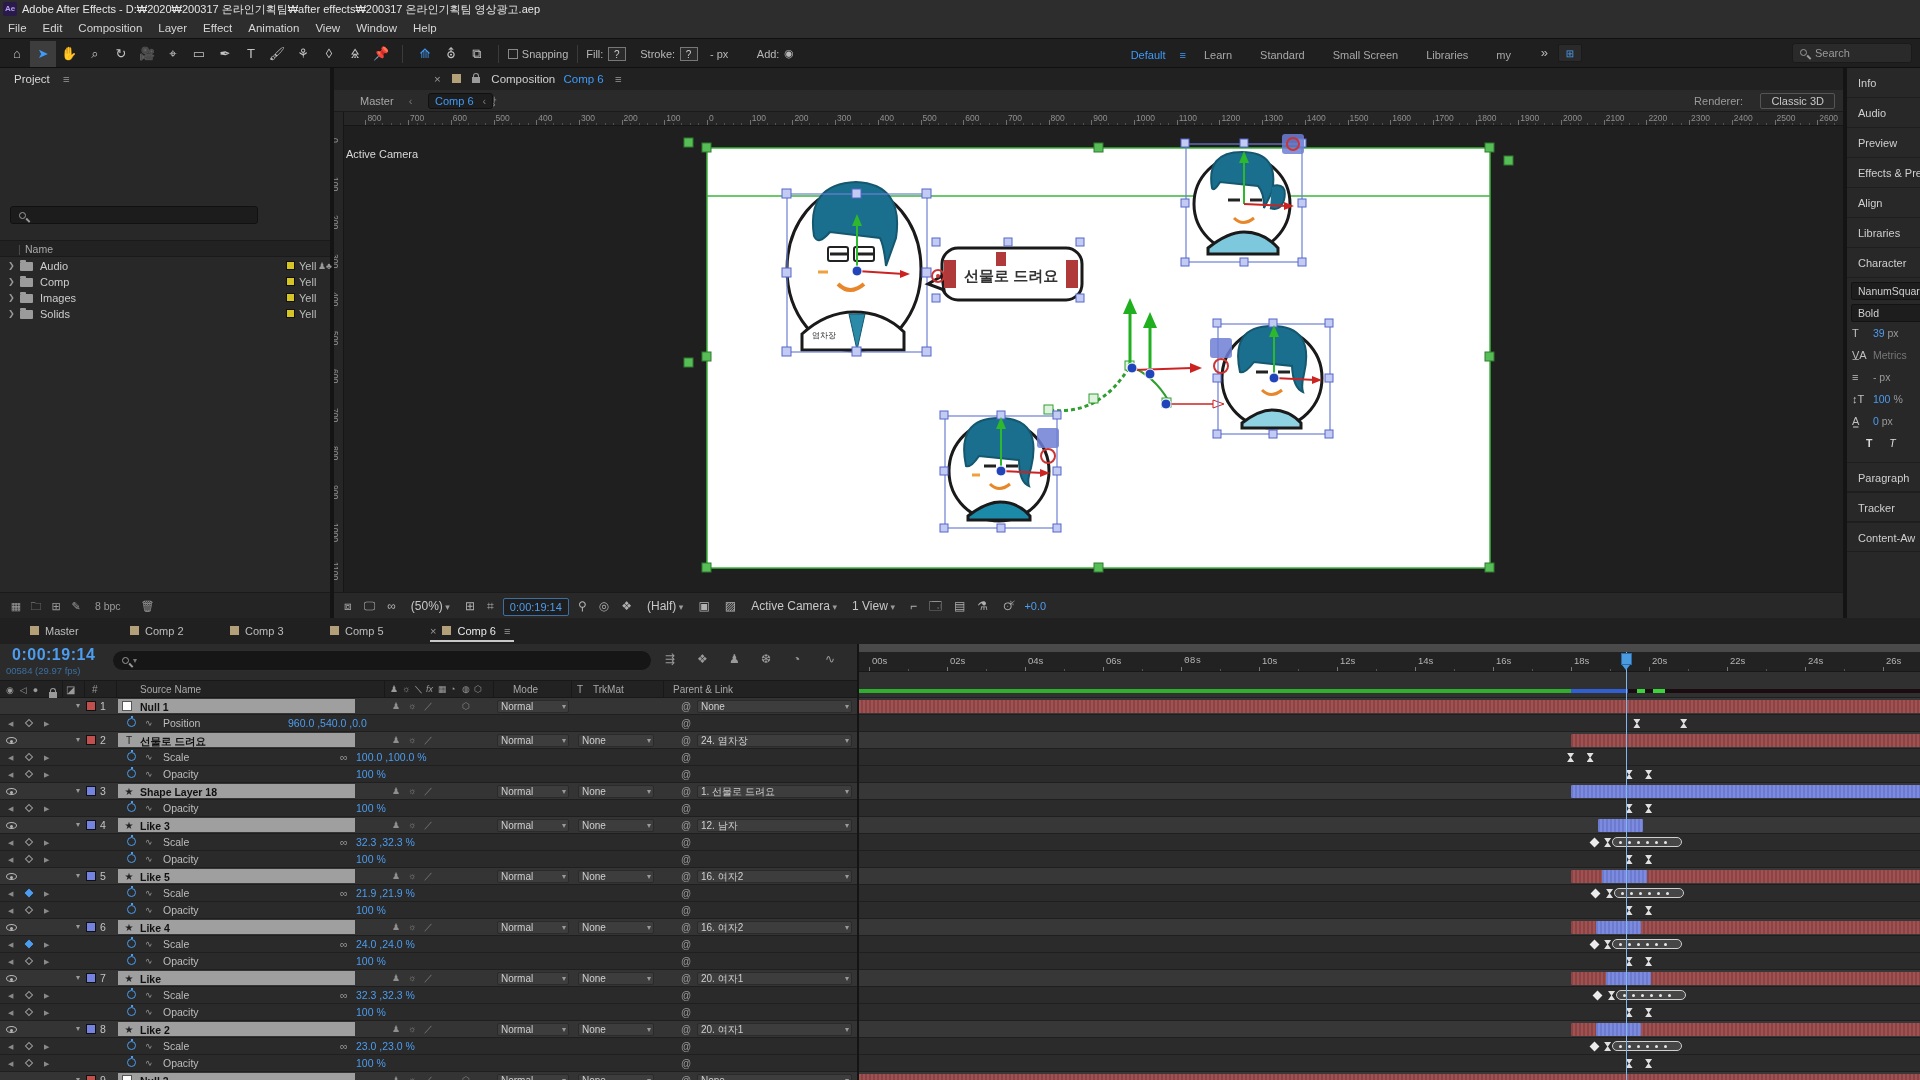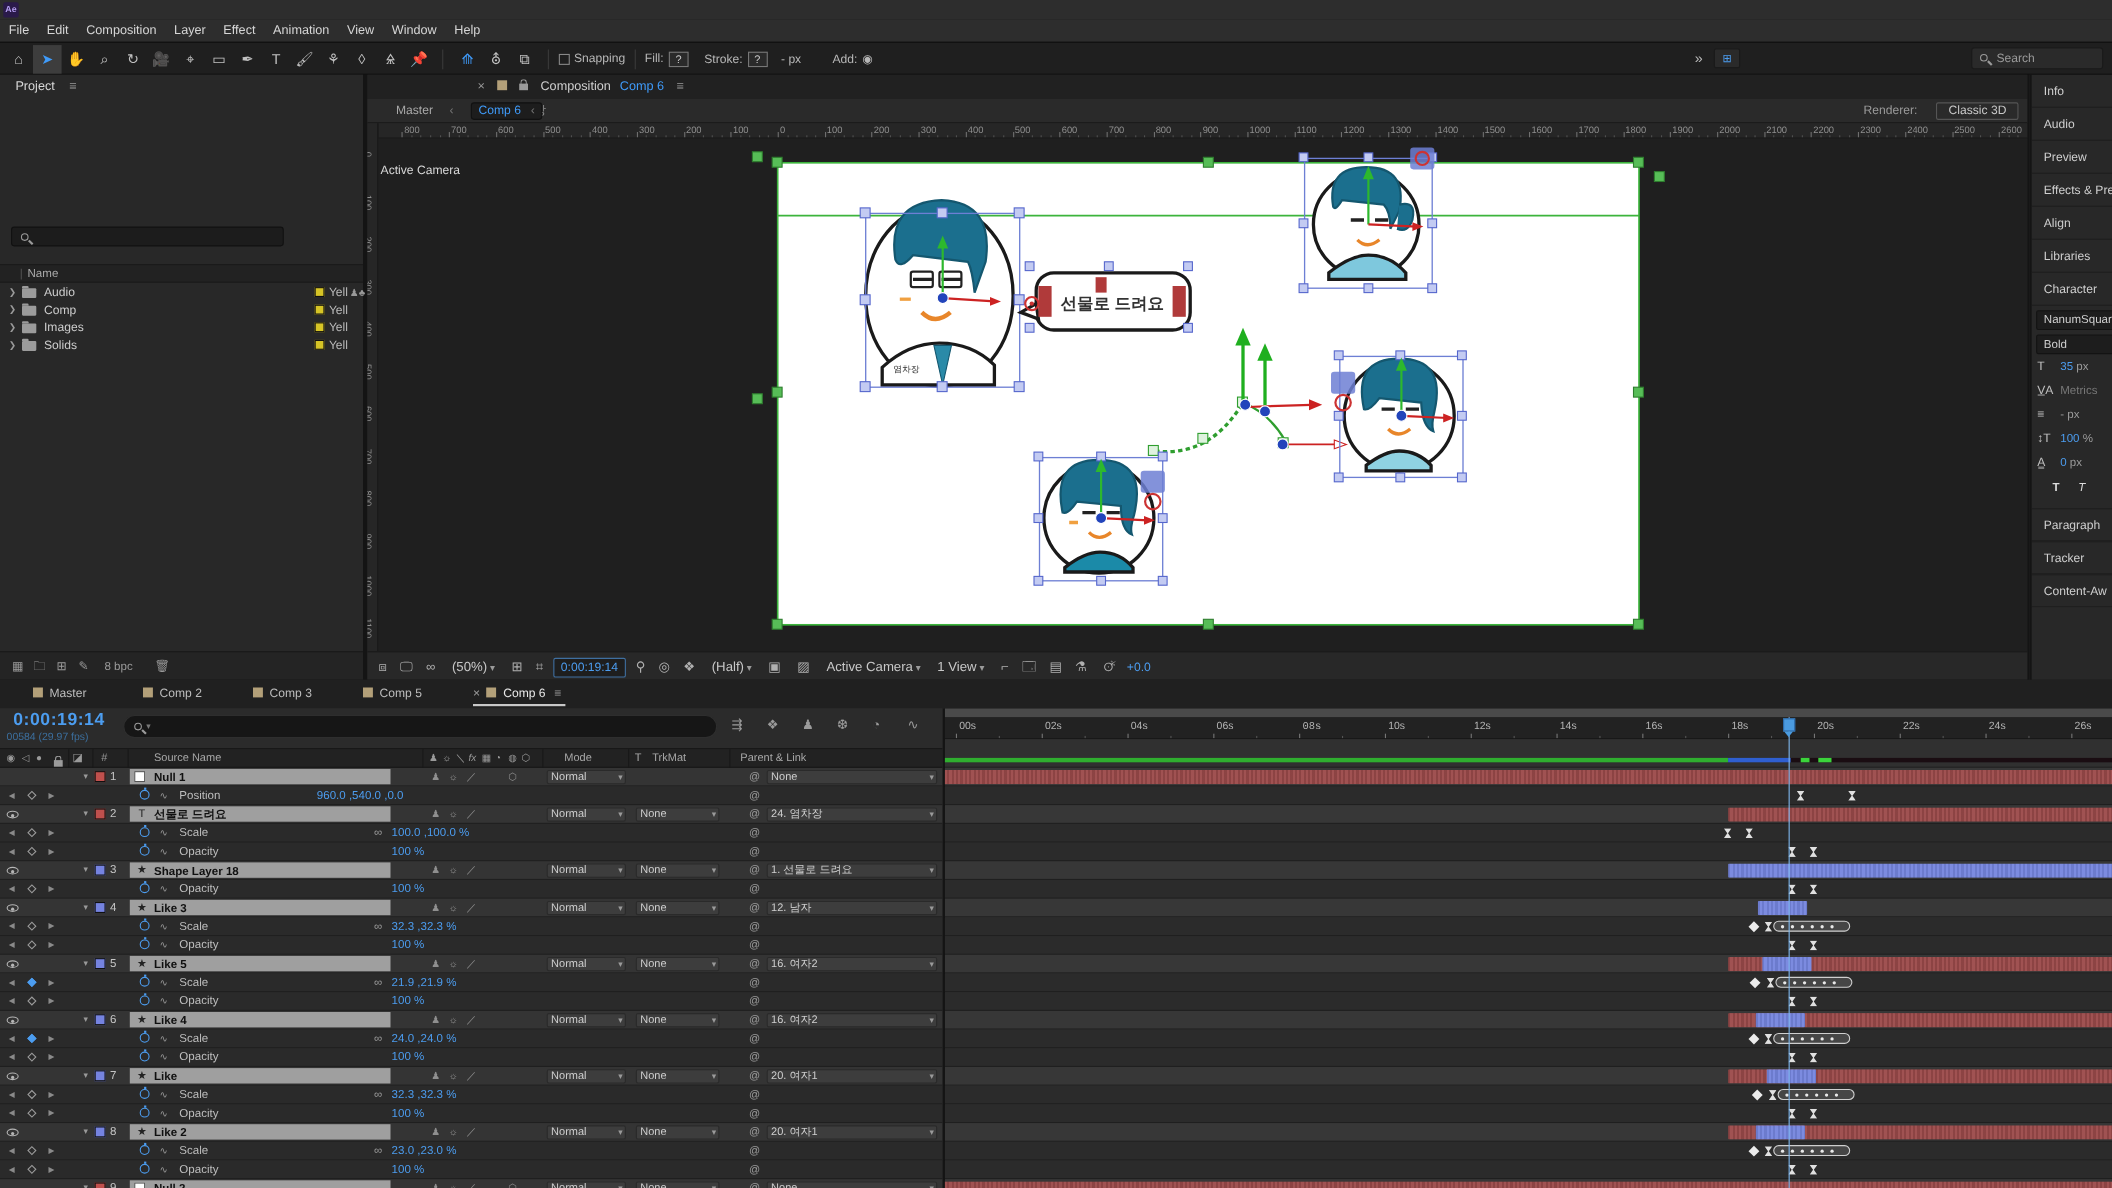--- a/index.html
+++ b/index.html
@@ -124,36 +124,38 @@
   #playhead-head::after{content:"";position:absolute;left:0;top:11px;border-left:4.5px solid transparent;border-right:4.5px solid transparent;border-top:5px solid #4b9be0;}
   .lockic{display:inline-block;position:relative;width:8px;height:6px;background:#9a9a9a;margin-left:2px;}
   .lockic::before{content:"";position:absolute;left:1px;top:-4px;width:4px;height:4px;border:1.5px solid #9a9a9a;border-bottom:none;border-radius:3px 3px 0 0;}
   .hdr-glyph{position:absolute;color:#9a9a9a;font-size:10px;top:0;}
 </style>
 </head>
 <body>
 
 <div id="titlebar" class="abs">
   <div id="ae-logo" class="abs">Ae</div>
+  <div id="title-text" class="abs">Adobe After Effects - D:₩2020₩200317 온라인기획팀₩after effects₩200317 온라인기획팀 영상광고.aep</div>
 </div>
 <div id="menubar" class="abs"><span class="menu-item">File</span><span class="menu-item">Edit</span><span class="menu-item">Composition</span><span class="menu-item">Layer</span><span class="menu-item">Effect</span><span class="menu-item">Animation</span><span class="menu-item">View</span><span class="menu-item">Window</span><span class="menu-item">Help</span></div>
 <div id="toolbar" class="abs">
   <span id="tools-left" style="margin-left:4px;"><span class="tool">⌂</span><span class="tool active">➤</span><span class="tool">✋</span><span class="tool">⌕</span><span class="tool">↻</span><span class="tool">🎥</span><span class="tool">⌖</span><span class="tool">▭</span><span class="tool">✒</span><span class="tool">T</span><span class="tool">🖌</span><span class="tool">⚘</span><span class="tool">◊</span><span class="tool">🜎</span><span class="tool">📌</span></span>
   <span class="tsep"></span>
   <span id="tools-axis"><span class="tool" style="color: rgb(63, 155, 250);">⟰</span><span class="tool">⛢</span><span class="tool">⧉</span></span>
   <span class="tsep"></span>
   <span><span class="chk"></span><span class="tb-label">Snapping</span></span>
   <span class="tsep"></span>
   <span class="tb-label">Fill:</span>
   <span class="qbox">?</span>
   <span class="tb-label" style="margin-left:10px;">Stroke:</span>
   <span class="qbox">?</span>
   <span class="tb-label" style="margin-left:8px;">- px</span>
   <span class="tb-label" style="margin-left:24px;">Add:</span>
   <span class="tb-label">◉</span>
+  <span id="workspaces" class="abs"><span class="ws active">Default</span><span class="ws active" style="padding: 0px 4px 0px 0px;">≡</span><span class="ws">Learn</span><span class="ws">Standard</span><span class="ws">Small Screen</span><span class="ws">Libraries</span><span class="ws">my</span></span>
   <span class="abs" style="right:372px;top:6px;color:#b8b8b8;font-size:13px;">»</span>
   <span class="abs" style="right:338px;top:5px;width:24px;height:18px;background:#2a2a2a;border:1px solid #1a1a1a;border-radius:2px;text-align:center;line-height:17px;color:#4c9df0;font-size:10px;">⊞</span>
   <span id="toolbar-search" class="abs">
     <span class="icon-search" style="left:7px;top:5px;"></span>
     <span>Search</span>
   </span>
 </div>
 
 <div id="project-panel" class="abs panel"></div>
 <div id="project-header" class="abs">
@@ -646,21 +648,21 @@
       <div class="rp-item">Preview</div>
       <div class="rp-item">Effects &amp; Pre</div>
       <div class="rp-item">Align</div>
       <div class="rp-item">Libraries</div>
     </div>
   <div class="rp-item">Character</div>
   <div class="rp-box">NanumSquar</div>
   <div class="rp-box">Bold</div>
   <div class="rp-row">
     <span class="rp-ic">T</span>
-    <span class="blue">35</span>
+    <span class="blue">39</span>
     <span class="dim"> </span><span style="color:#9a9a9a;">px</span>
   </div>
   <div class="rp-row">
     <span class="rp-ic">V̲A</span>
     <span class="dim">Metrics</span>
   </div>
   <div class="rp-row">
     <span class="rp-ic">≡</span>
     <span style="color:#9a9a9a;">- px</span>
   </div>

